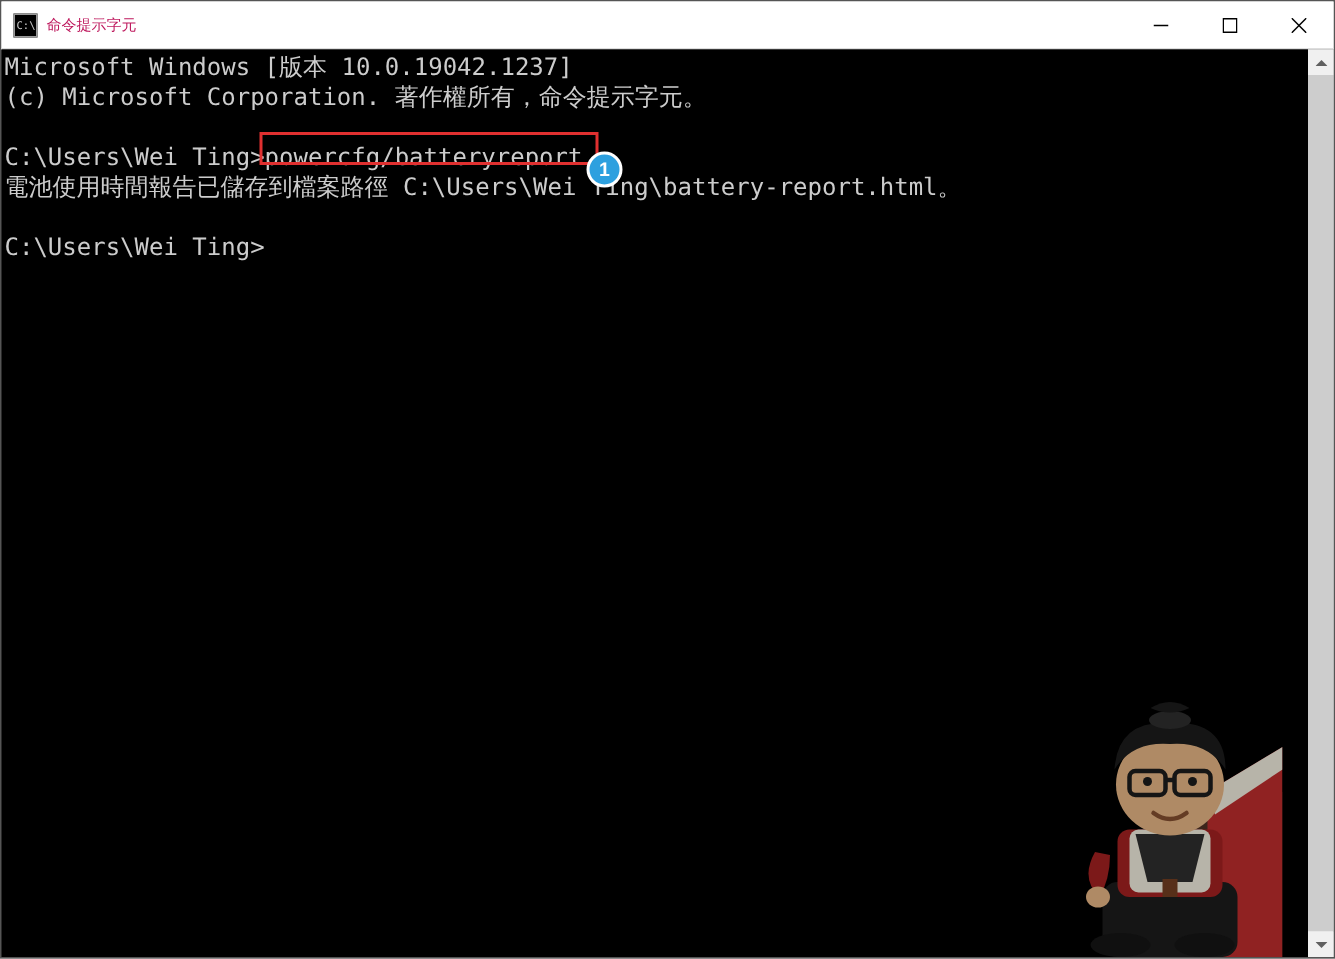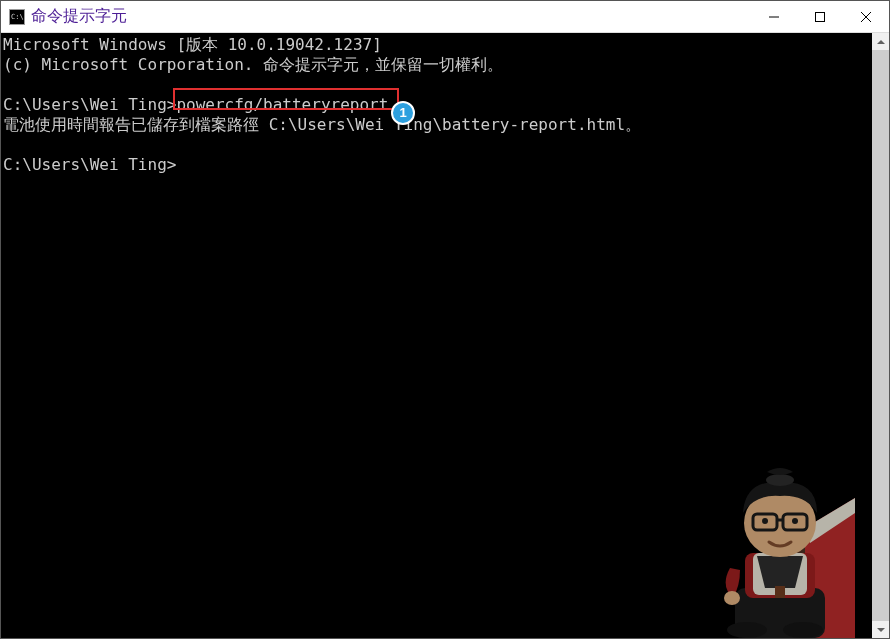--- a/index.html
+++ b/index.html
@@ -34,22 +34,22 @@
       border: 1px solid #999;
       position: relative;
       font-size: 7px;
       color: #ccc;
       line-height: 14px;
       text-align: left;
       padding-left: 1px;
       font-family: monospace;
     }
     .titlebar-title {
-      font-size: 16px;
-      color: #4c1d95;
+      font-size: 10px;
+      color: #be185d;
       flex: 1;
     }
     .win-controls { display: flex; }
     .win-btn {
       width: 46px;
       height: 31px;
       display: flex;
       align-items: center;
       justify-content: center;
       font-size: 10px;
@@ -158,21 +158,21 @@
         <svg viewBox="0 0 10 10">
             <line x1="0" y1="0" x2="10" y2="10" stroke="currentColor" stroke-width="1"></line>
             <line x1="10" y1="0" x2="0" y2="10" stroke="currentColor" stroke-width="1"></line>
           </svg>
       </div>
     </div>
   </div>
 
   <div class="terminal-wrap">
     <div class="terminal"><span>Microsoft Windows [版本 10.0.19042.1237]</span>
-<span>(c) Microsoft Corporation. 命令提示字元，並保留一切權利。</span>
+<span>(c) Microsoft Corporation. 著作權所有，命令提示字元。</span>
 <span></span>
 <span>C:\Users\Wei Ting&gt;</span><span>powercfg/batteryreport</span>
 <span>電池使用時間報告已儲存到檔案路徑 C:\Users\Wei Ting\battery-report.html。</span>
 <span></span>
 <span>C:\Users\Wei Ting&gt;</span>
       <div class="redbox red1"></div>
       <div class="callout">1</div>
 
       <svg class="avatar" viewBox="0 0 170 180">
         <rect x="110" y="70" width="60" height="110" fill="#4a2e22"></rect>

